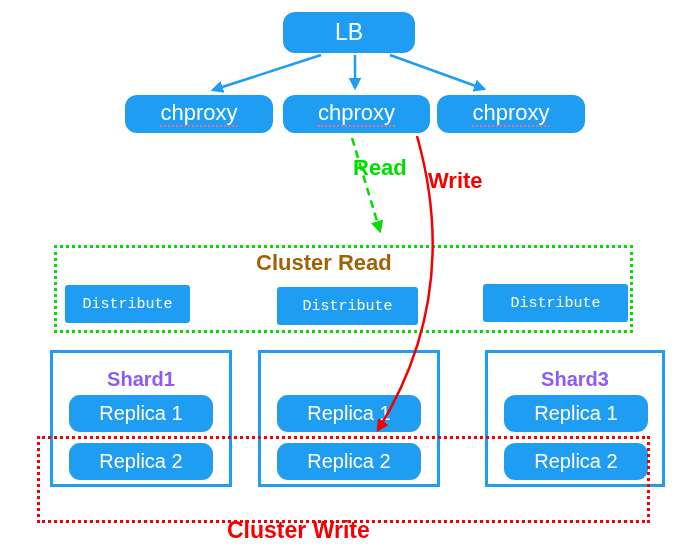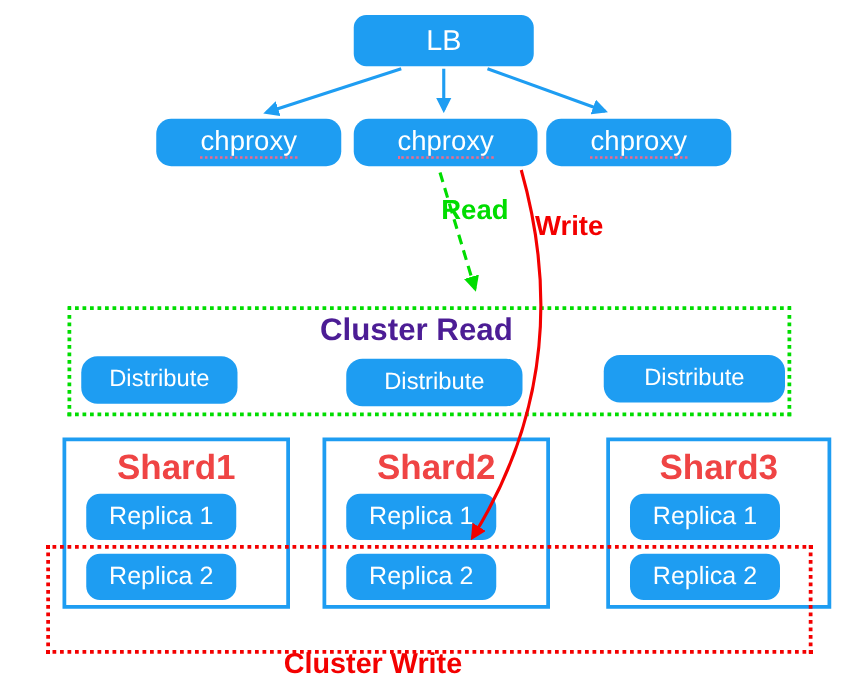--- a/index.html
+++ b/index.html
@@ -18,21 +18,21 @@
   .node {
     position: absolute;
     background: #1e9df2;
     border-radius: 12px;
     color: #ffffff;
     display: flex;
     align-items: center;
     justify-content: center;
     box-sizing: border-box;
   }
-  .lb-node      { left: 283px; top: 12px;  width: 144px; height: 41px; font-size: 23px; border-radius: 10px; }
+  .lb-node      { left: 283px; top: 12px;  width: 132px; height: 41px; font-size: 23px; }
   .chproxy-1    { left: 125px; top: 95px;  width: 148px; height: 38px; }
   .chproxy-2    { left: 283px; top: 95px;  width: 147px; height: 38px; }
   .chproxy-3    { left: 437px; top: 95px;  width: 148px; height: 38px; }
   .chproxy-node { font-size: 22px; text-align: center; }
   .chproxy-node .spellcheck {
     border-bottom: 2px dotted #f06a8c;
     padding-bottom: 1px;
     line-height: 1.05;
   }
   .flow-label {
@@ -48,56 +48,56 @@
     position: absolute;
     left: 54px; top: 245px;
     width: 579px; height: 88px;
     border: 3px dotted #00dd00;
     box-sizing: border-box;
     z-index: 2;
   }
   .cluster-read-label {
     position: absolute;
     left: 256px; top: 250px;
-    color: #4c1d95;
-    font-weight: bold;
-    font-size: 25px;
+    color: #a16207;
+    font-weight: bold;
+    font-size: 22px;
     white-space: nowrap;
     z-index: 3;
     text-align: center;
   }
-  .distribute-node { font-size: 19px; border-radius: 13px; }
+  .distribute-node { font-size: 15px; border-radius: 3px; font-family: Liberation Mono, monospace; }
   .distribute-1 { left: 65px;  top: 285px; width: 125px; height: 38px; }
   .distribute-2 { left: 277px; top: 287px; width: 141px; height: 38px; }
   .distribute-3 { left: 483px; top: 284px; width: 145px; height: 38px; }
 
   .shard-box {
     position: absolute;
     top: 350px;
     width: 182px; height: 137px;
     border: 3px solid #1e9df2;
     box-sizing: border-box;
     background: transparent;
     z-index: 1;
   }
   .shard-1 { left: 50px; }
   .shard-2 { left: 258px; }
   .shard-3 { left: 463px; width: 180px; margin-left: 22px; }
   .shard-title {
     position: absolute;
-    left: 0; top: 5px;
+    left: 0; top: 15px;
     width: 100%;
     text-align: center;
-    color: #ef4444;
-    font-weight: bold;
-    font-size: 28px;
+    color: #8b5cf6;
+    font-weight: bold;
+    font-size: 20px;
   }
   .replica-node {
     left: 16px;
-    width: 120px; height: 37px;
+    width: 144px; height: 37px;
     font-size: 20px;
     border-radius: 11px;
   }
   .replica-a { top: 42px; }
   .replica-b { top: 90px; text-align: center; }
 
   .cluster-write-box {
     position: absolute;
     left: 37px; top: 436px;
     width: 613px; height: 87px;
@@ -163,21 +163,20 @@
     <div class="shard-title">Shard1</div>
     <div class="node replica-node replica-a">
       <span>Replica 1</span>
     </div>
     <div class="node replica-node replica-b">
       <span>Replica 2</span>
     </div>
   </div>
 
   <div class="shard-box shard-2">
-    <div class="shard-title">Shard2</div>
     <div class="node replica-node replica-a">
       <span>Replica 1</span>
     </div>
     <div class="node replica-node replica-b">
       <span>Replica 2</span>
     </div>
   </div>
 
   <div class="shard-box shard-3">
     <div class="shard-title">Shard3</div>

